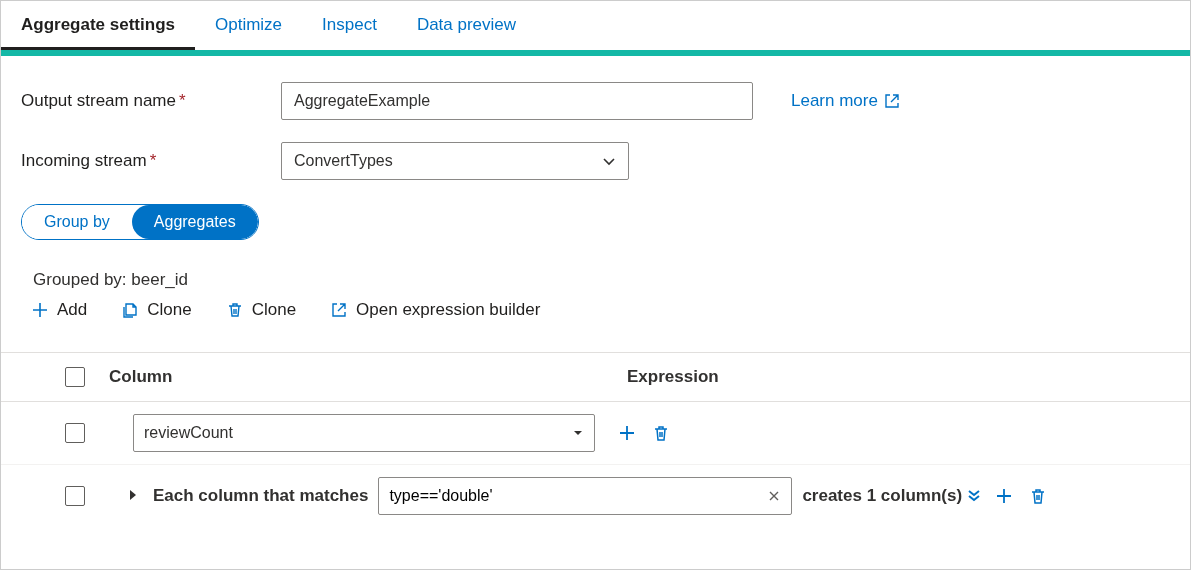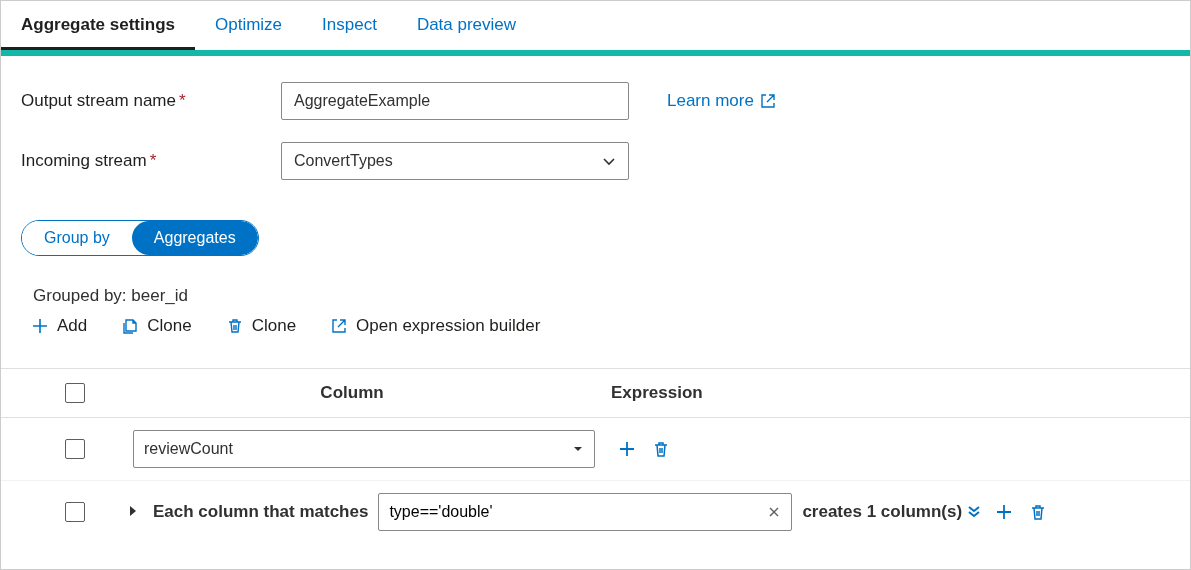--- a/index.html
+++ b/index.html
@@ -41,21 +41,21 @@
       align-items: center;
       margin-bottom: 22px;
     }
     .form-label {
       width: 260px;
       font-size: 17px;
       color: #201F1E;
     }
     .req { color: #A4262C; margin-left: 3px; }
     .text-input {
-      width: 348px;
+      width: 472px;
       height: 38px;
       border: 1px solid #8A8886;
       border-radius: 2px;
       padding: 0 12px;
       font-size: 16px;
       color: #323130;
       font-family: inherit;
     }
     .select {
       width: 348px;
@@ -80,21 +80,21 @@
       cursor: pointer;
     }
 
     
     .pill-toggle {
       display: inline-flex;
       border: 1px solid #0072C6;
       border-radius: 20px;
       overflow: hidden;
       height: 36px;
-      margin-top: 18px;
+      margin-top: 2px;
     }
     .pill {
       padding: 7px 22px;
       font-size: 16px;
       cursor: pointer;
       display: flex;
       align-items: center;
     }
     .pill.inactive { color: #0072C6; background: #fff; }
     .pill.active { color: #fff; background: #0072C6; border-radius: 20px; }
@@ -132,21 +132,21 @@
       width: 20px; height: 20px;
       border: 1px solid #605E5C;
       border-radius: 2px;
       cursor: pointer;
       flex-shrink: 0;
     }
     .thead .col-head {
       font-weight: 700;
       font-size: 17px;
     }
-    .col-column { margin-left: 8px; width: 518px; text-align: center; }
+    .col-column { margin-left: 24px; width: 518px; }
     .col-expr { }
 
     
     .row {
       display: flex;
       align-items: center;
       padding: 12px 0 12px 20px;
       border-bottom: 1px solid #f3f2f1;
     }
     .row:last-child { border-bottom: none; }

